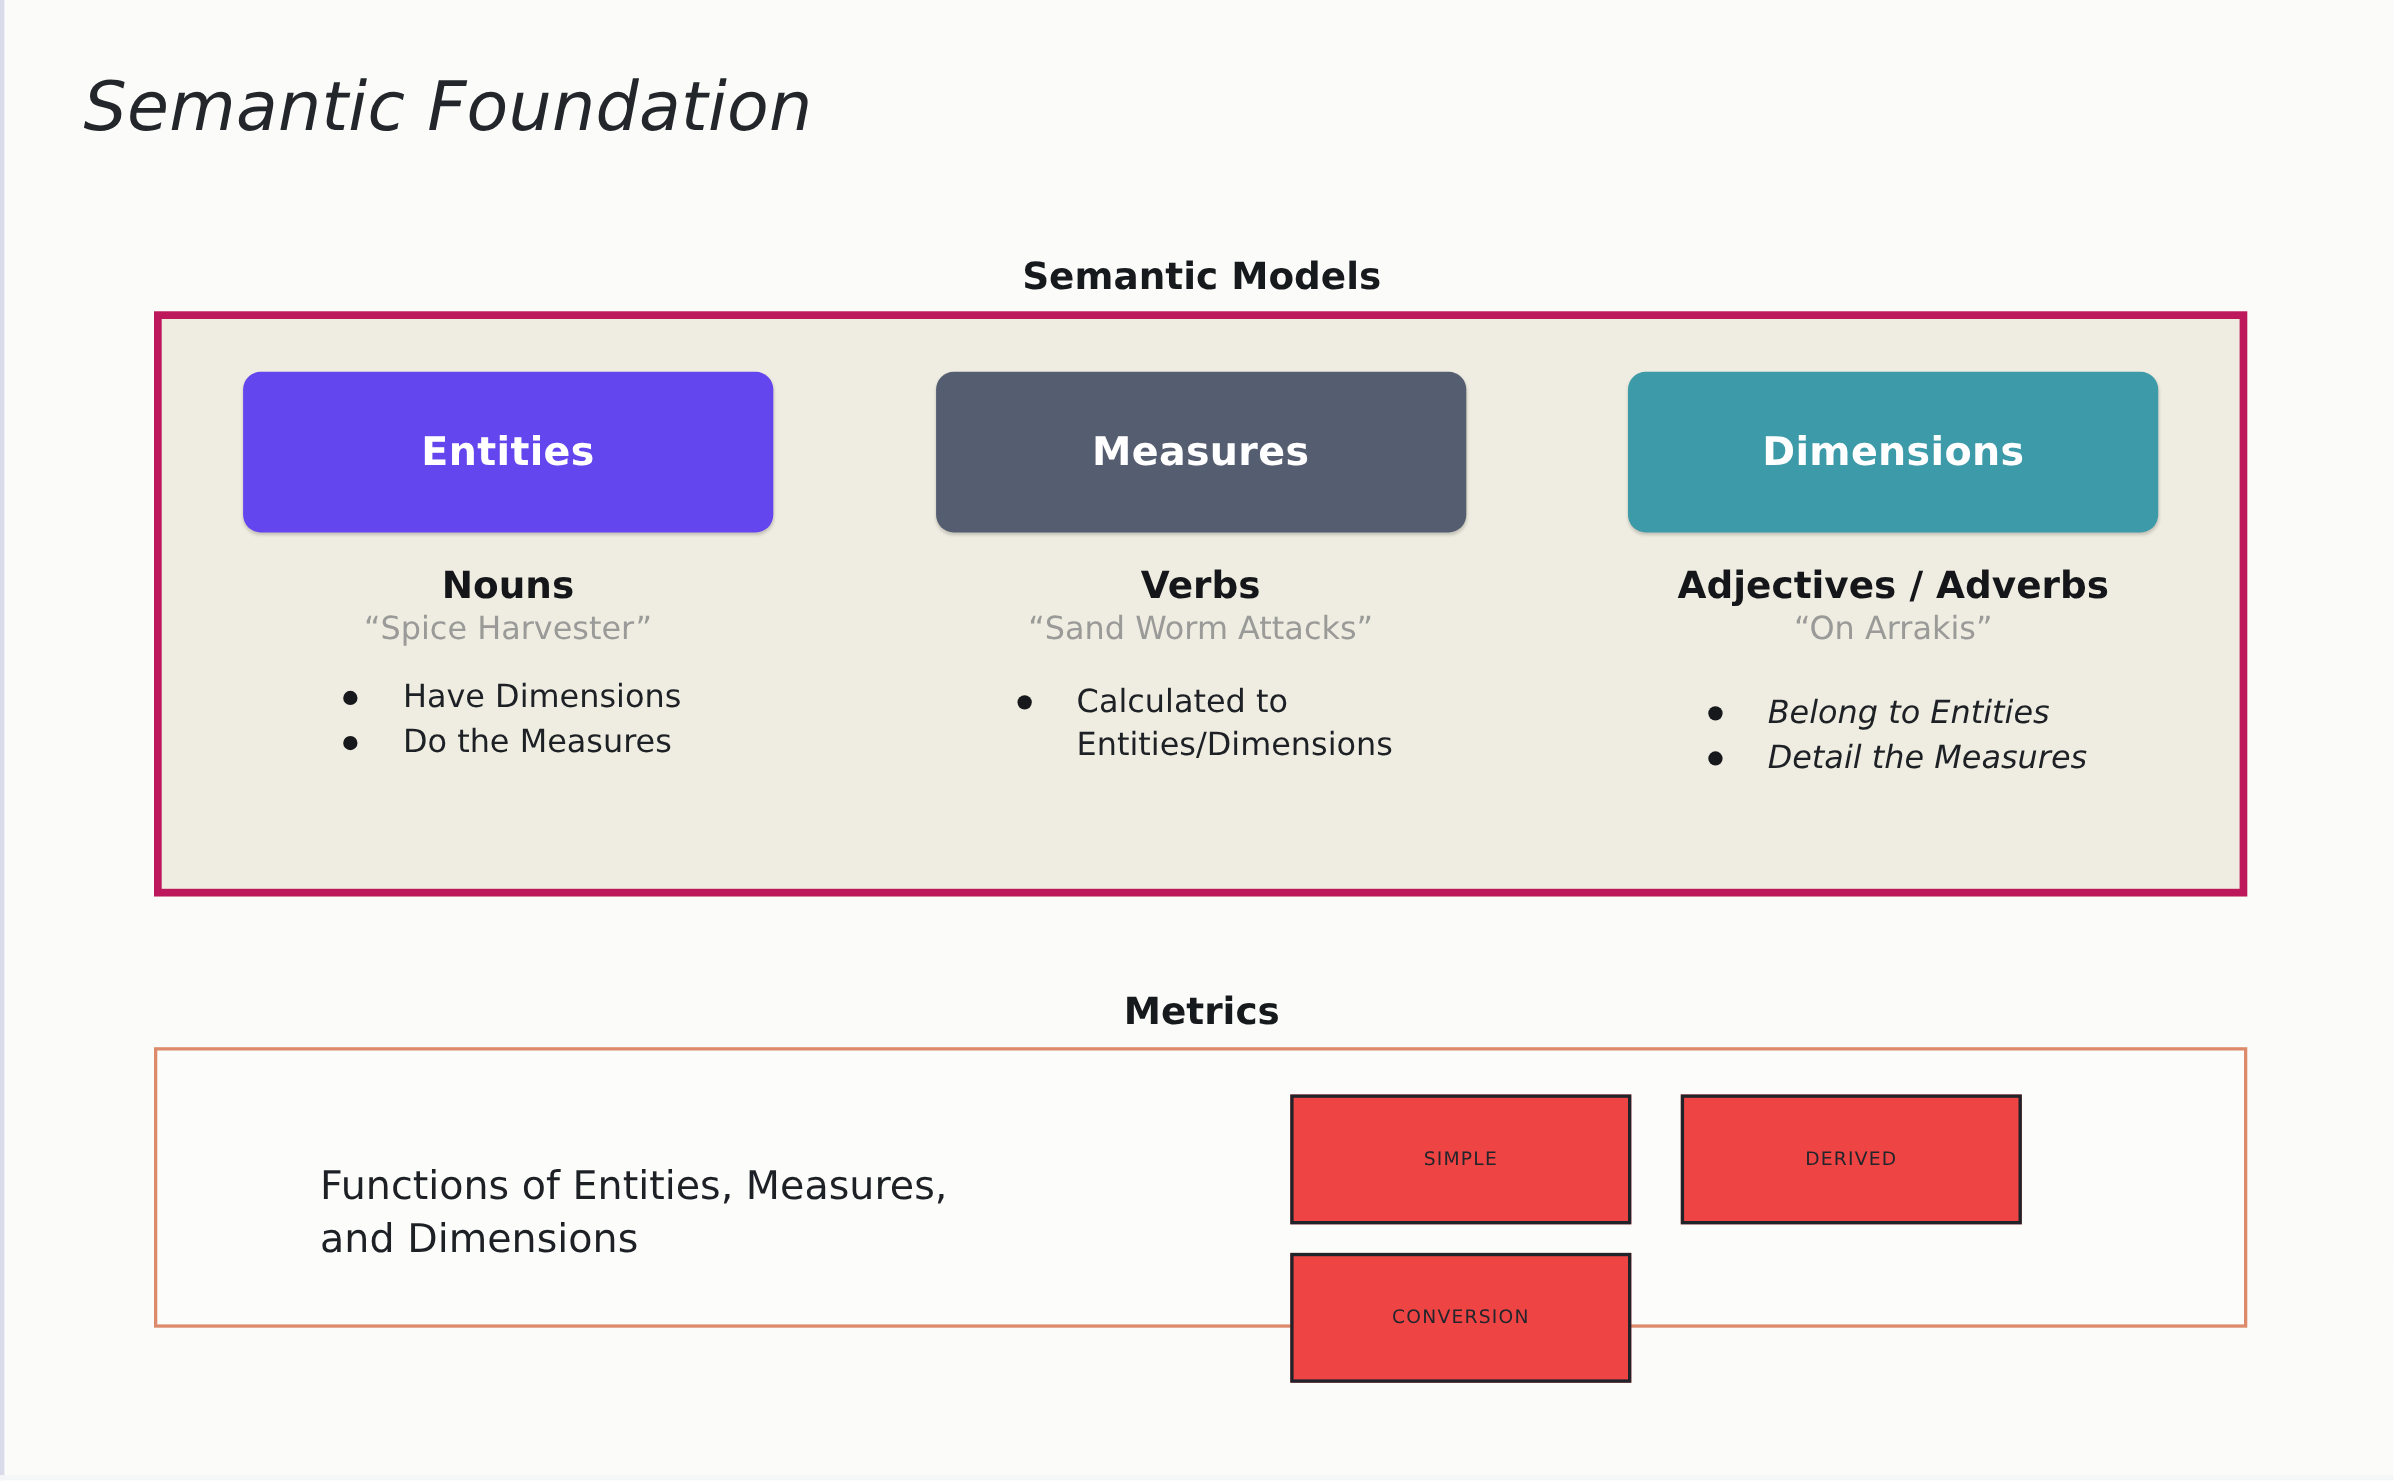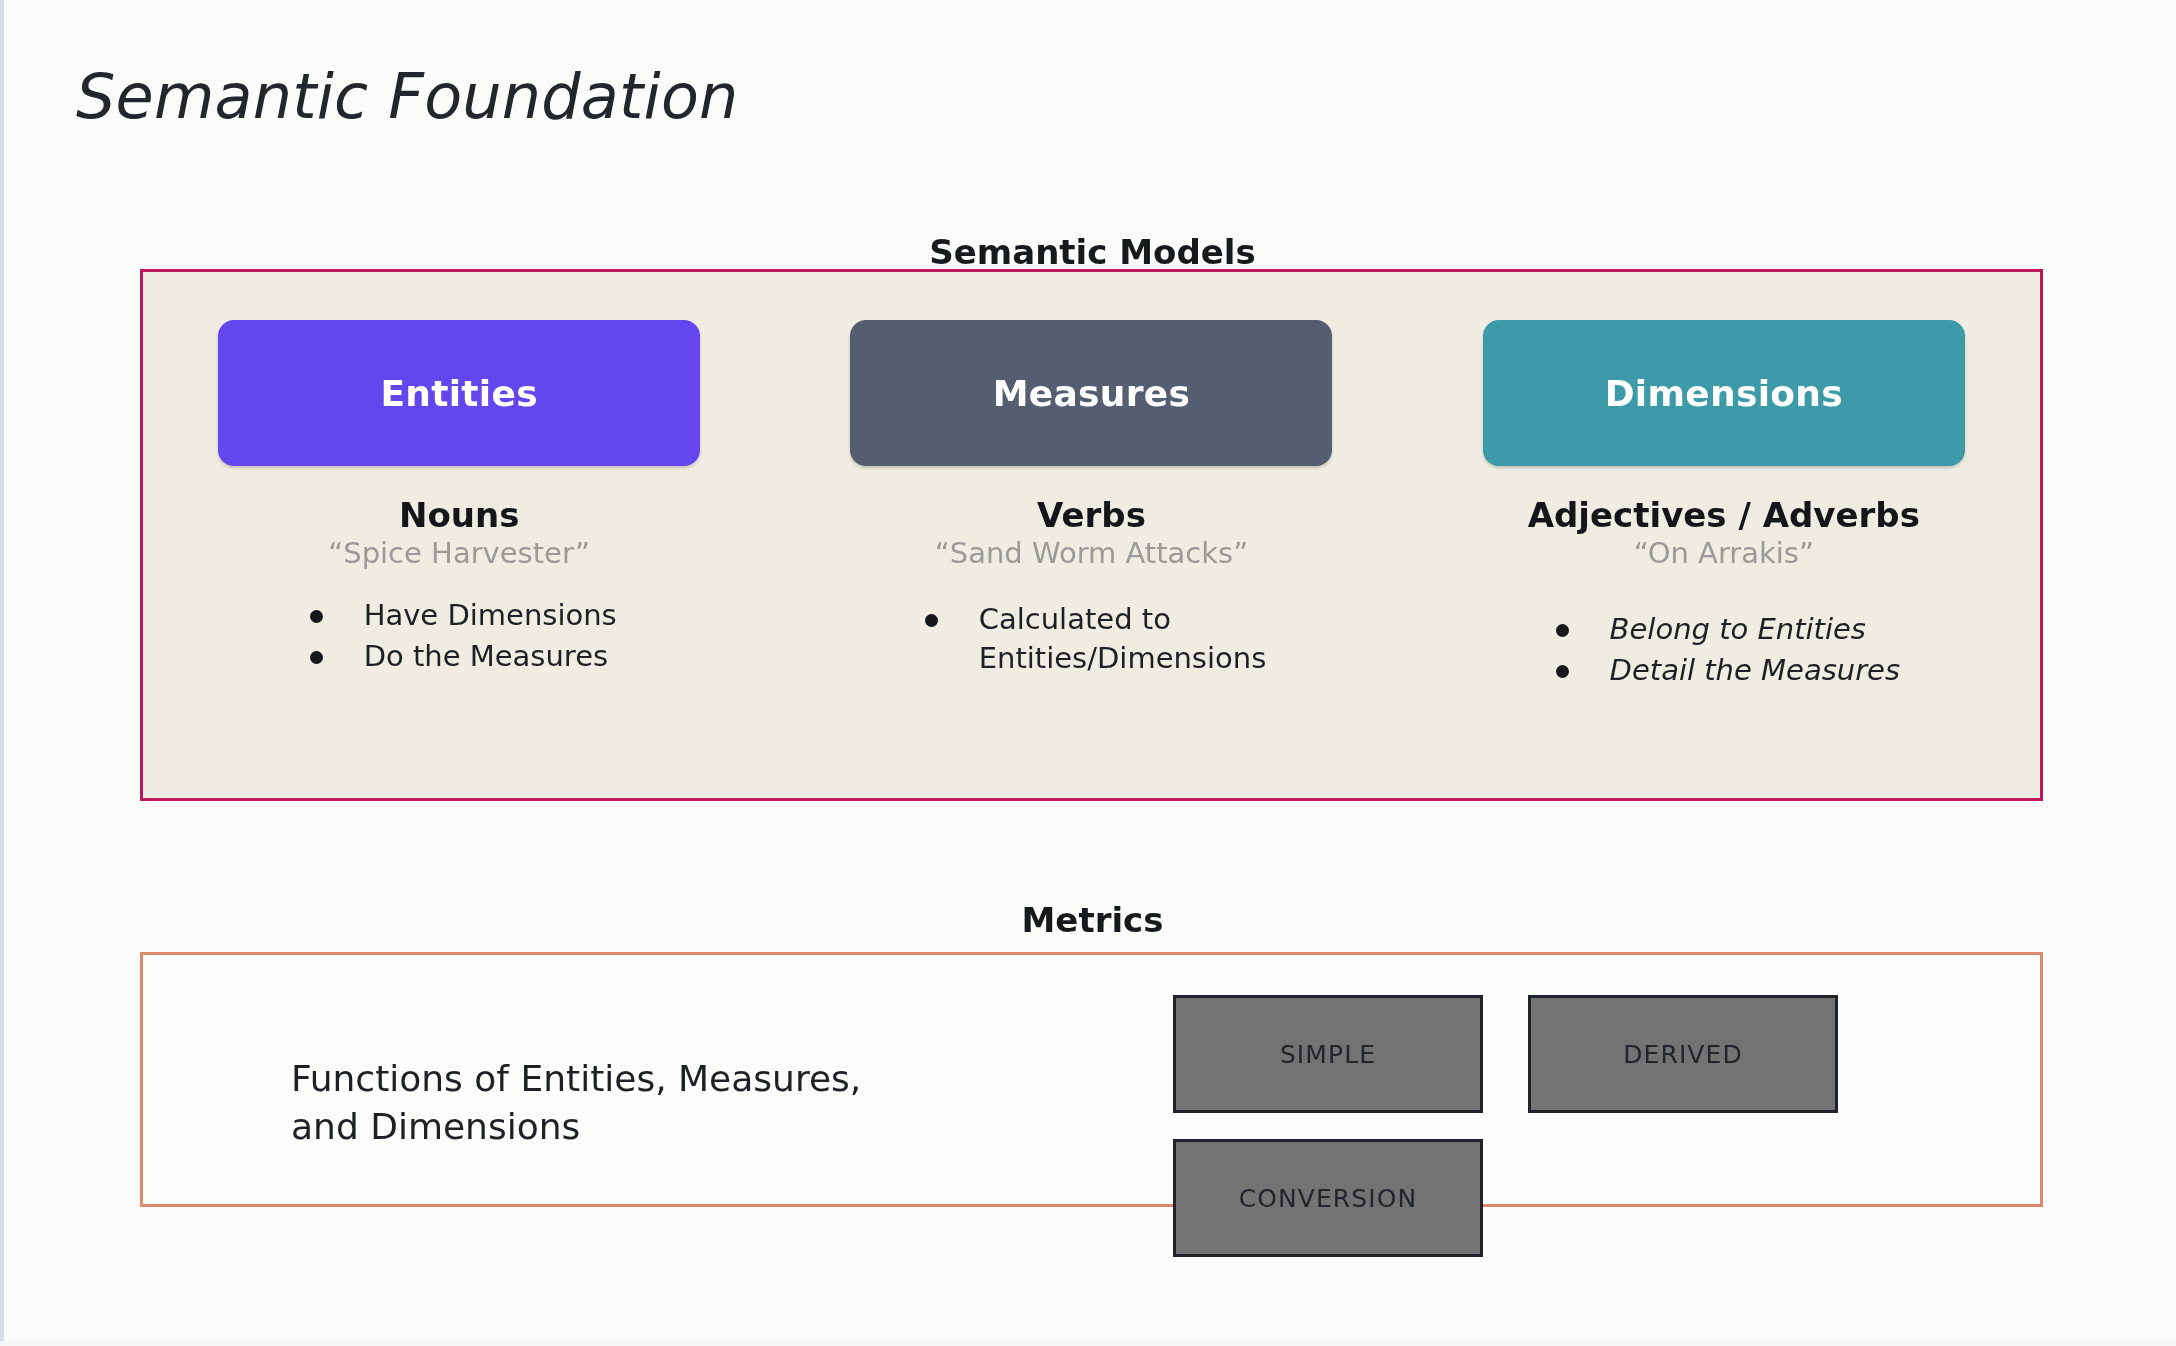--- a/index.html
+++ b/index.html
@@ -60,25 +60,25 @@
   #metrics-heading {
     left: 140px;
     top: 900px;
     width: 1905px;
   }
 
   
   #semantic-models-panel {
     position: absolute;
     left: 140px;
-    top: 269px;
+    top: 283px;
     width: 1903px;
     height: 532px;
     background: #efede1;
-    border: 3px solid #be185d;
+    border: 7px solid #be185d;
     box-sizing: border-box;
   }
   .columns {
     position: absolute;
     left: 0; top: 0;
     width: 100%; height: 100%;
     display: flex;
     flex-direction: row;
     align-items: flex-start;
     padding-top: 48px;
@@ -176,25 +176,25 @@
     left: 1030px;
     top: 40px;
     display: grid;
     grid-template-columns: 310px 310px;
     grid-template-rows: 118px 118px;
     column-gap: 45px;
     row-gap: 26px;
   }
   .metric-box {
     border: 3px solid #20232a;
-    background: #737373;
+    background: #ef4444;
     display: flex;
     align-items: center;
     justify-content: center;
-    font-size: 25px;
+    font-size: 17px;
     letter-spacing: 1.1px;
     color: #22252b;
     box-sizing: border-box;
   }
 </style>
 </head>
 <body>
 
 <div id="slide">
 

